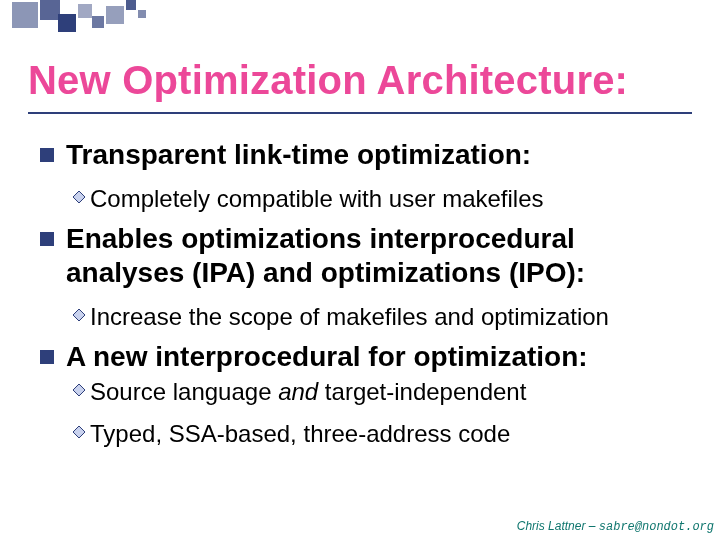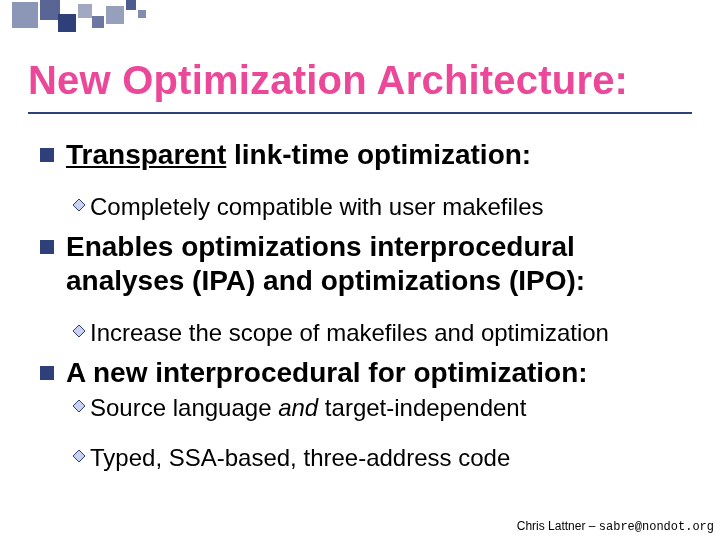--- a/index.html
+++ b/index.html
@@ -55,47 +55,48 @@
     flex: 0 0 14px;
     margin-top: 10px;
     margin-right: 12px;
   }
   .l1 .txt {
     font-size: 28px;
     font-weight: bold;
     color: #000;
     line-height: 1.22;
   }
-  .l1 .txt .u { text-decoration: underline; }
+  .l1 .txt .u { }
   .l1 .txt .i { }
   .l2 {
     display: flex;
     align-items: flex-start;
     margin-left: 32px;
-    margin-top: 20px;
+    margin-top: 12px;
     margin-bottom: 8px;
   }
   .l2 .dia {
     flex: 0 0 16px;
     margin-top: 6px;
     margin-right: 2px;
   }
   .l2 .txt {
     font-size: 24px;
     color: #000;
     line-height: 1.25;
   }
   .l2 .txt .i { font-style: italic; }
   .footer {
     position: absolute;
     right: 6px;
     bottom: 6px;
     font-size: 12px;
-    color: #000000;
+    color: #0f766e;
     font-family: Arial, sans-serif;
+    font-style: italic;
   }
   .footer .mono { font-family: "Courier New", monospace; font-size: 12px; }
   svg.diamond { display: block; }
 </style>
 </head>
 <body>
 
 <div class="deco">
   <div class="sq" style="left:12px; top:2px; width:26px; height:26px; opacity:0.55;"></div>
   <div class="sq" style="left:40px; top:0px; width:20px; height:20px; opacity:0.8;"></div>

